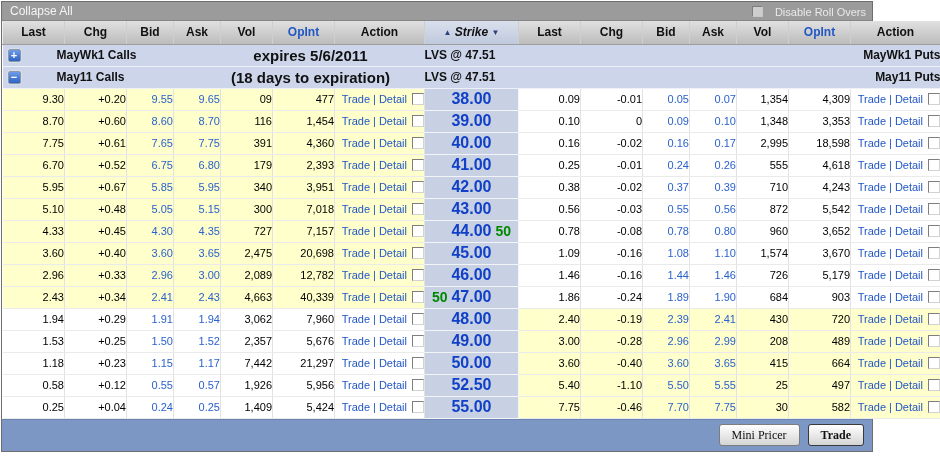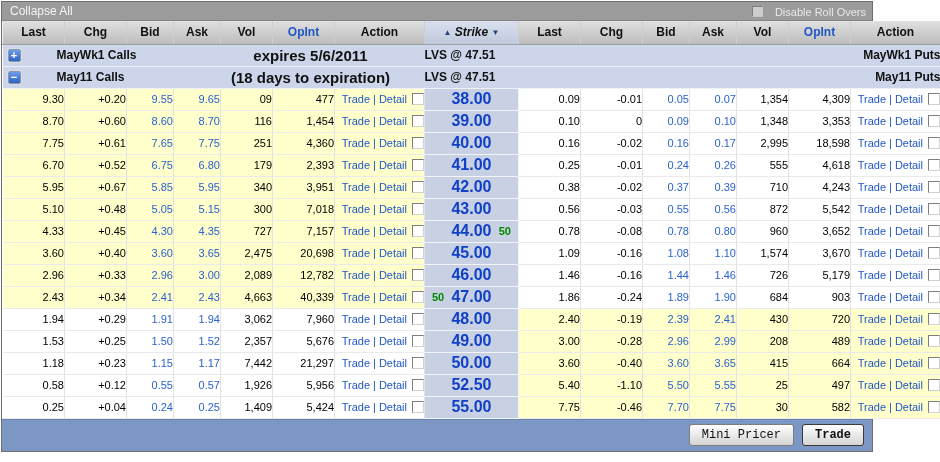--- a/index.html
+++ b/index.html
@@ -42,28 +42,28 @@
   .otm { background:#ffffff; }
   .num { text-align:right; padding-right:13px; color:#000; }
   .blue { color:#2b62cc; }
   .action { text-align:right; white-space:nowrap; }
   .link { color:#2257c4; cursor:pointer; text-decoration:none; }
   .sep { color:#2257c4; margin:0 3px; }
   .cb { display:inline-block; width:12px; height:12px; background:#fff; vertical-align:-2px; margin-left:5px;
         border:1px solid; border-color:#7e7e7e #d2d2d2 #d2d2d2 #7e7e7e; cursor:pointer; }
   td.strike-cell { background:#c8d1e3; border-bottom:1px solid #f2f4f8; border-right:1px solid #f2f4f8; }
   .strike-flex { display:flex; align-items:center; justify-content:space-between; padding:0 7px; }
-  .badge { width:20px; color:#008800; font-weight:bold; font-size:11px; }
+  .badge { width:20px; color:#008800; font-weight:bold; font-size:14px; }
   .badge.left { text-align:left; } .badge.right { text-align:right; }
   .strike-val { color:#1040c8; font-weight:bold; font-size:16px; }
 
   
   .footer { height:32px; background:#7d97c5; border-top:1px solid #6a84b2;
             display:flex; align-items:center; justify-content:flex-end; gap:8px; padding-right:8px; }
-  .btn { font-family:Liberation Mono, monospace; font-size:12px; height:22px; padding:1px 12px;
+  .btn { font-family:Liberation Serif, serif; font-size:12px; height:22px; padding:1px 12px;
          background:linear-gradient(#ffffff,#d4d4d4); border:1px solid #7d7d7d; border-radius:3px; cursor:pointer; color:#111; }
   .btn-trade { font-weight:bold; border-color:#3a3a3a; }
 </style>
 </head>
 <body>
 
 <div class="widget">
 
   <div class="topbar">
     <span class="collapse-all">Collapse All</span>
@@ -178,21 +178,21 @@
     <td class="num blue side-put otm">0.10</td>
     <td class="num side-put otm">1,348</td>
     <td class="num side-put otm">3,353</td>
     <td class="action side-put otm"><a class="link">Trade</a><span class="sep">|</span><a class="link">Detail</a><span class="cb"></span></td>
   </tr>
         <tr class="datarow">
     <td class="num side-call itm">7.75</td>
     <td class="num side-call itm">+0.61</td>
     <td class="num blue side-call itm">7.65</td>
     <td class="num blue side-call itm">7.75</td>
-    <td class="num side-call itm">251</td>
+    <td class="num side-call itm">391</td>
     <td class="num side-call itm">4,360</td>
     <td class="action side-call itm"><a class="link">Trade</a><span class="sep">|</span><a class="link">Detail</a><span class="cb"></span></td>
     <td class="strike-cell">
       <div class="strike-flex">
         <span class="badge left"></span>
         <span class="strike-val">40.00</span>
         <span class="badge right"></span>
       </div>
     </td>
     <td class="num side-put otm">0.16</td>

